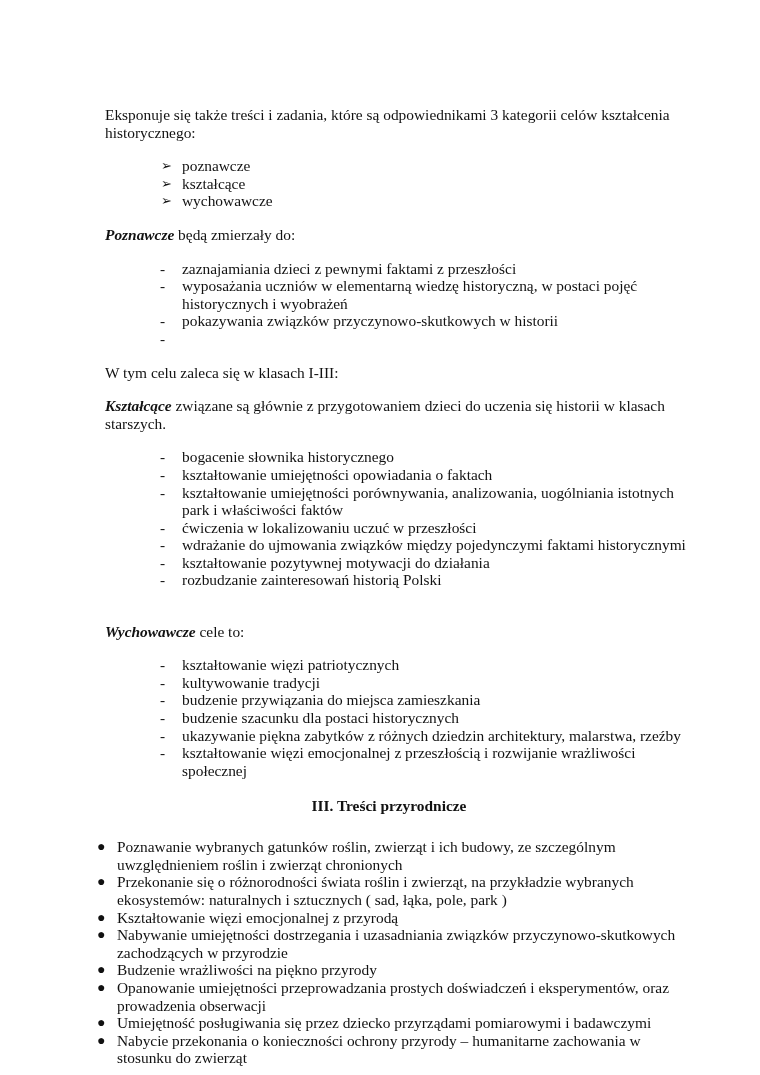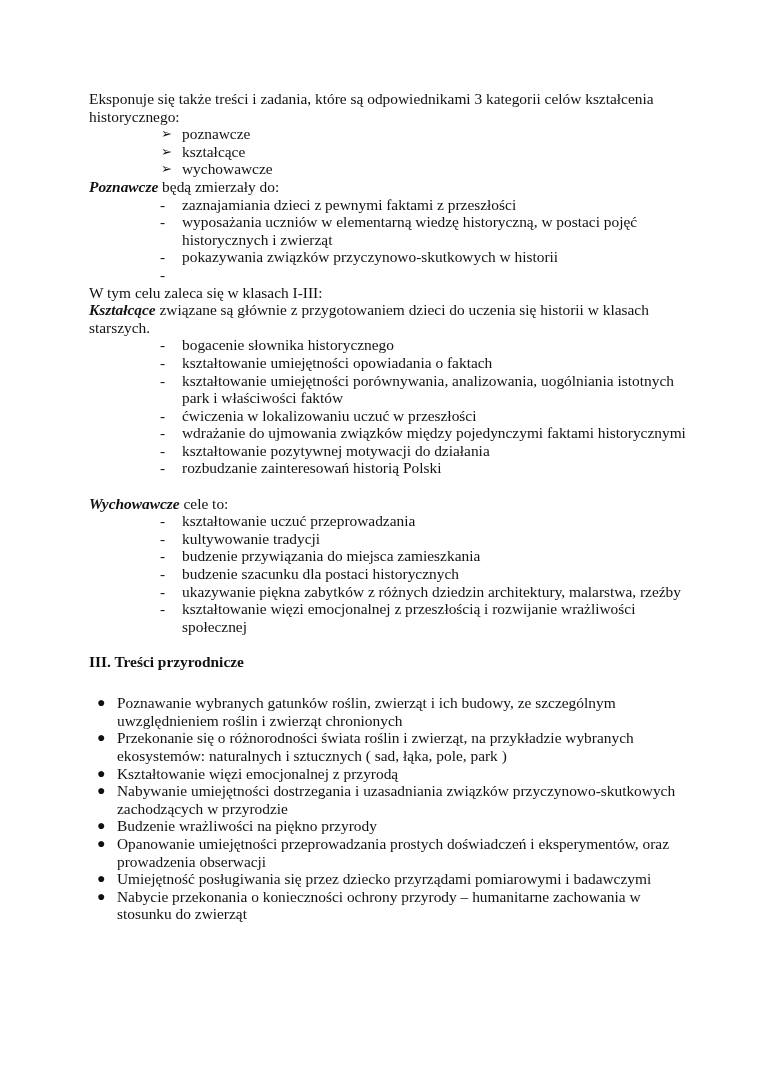--- a/index.html
+++ b/index.html
@@ -2,68 +2,68 @@
 <html><head>
   <meta charset="utf-8">
   <style>
     html, body { margin: 0; padding: 0; background: #ffffff; }
     body {
       width: 760px; height: 1075px; position: relative; overflow: hidden;
       font-family: "Liberation Serif", serif; font-size: 15.4px; color: #111;
       line-height: 17.6px;
     }
     .page { position: absolute; left: 89px; top: 90px; width: 600px; }
-    p { margin: 0; }
+    p { margin: 16px; }
     .bi { font-weight: bold; font-style: italic; }
     ul { list-style: none; margin: 0; padding: 0; }
     .arrow-list li { position: relative; padding-left: 93px; }
     .arrow-list li .mk { position: absolute; left: 72px; top: 0; font-size: 13px; }
     .dash-list li { position: relative; padding-left: 93px; }
     .dash-list li .mk { position: absolute; left: 71px; top: 0; }
     .gap { height: 17.6px; }
-    h3 { margin: 0; font-size: 15.4px; font-weight: bold; line-height: 17.6px; }
+    h3 { margin: 0; font-size: 15.4px; font-weight: bold; line-height: 17.6px; text-align: center; }
     .bullet-list li { position: relative; padding-left: 28px; }
     .bullet-list li .mk { position: absolute; left: 8px; top: 0; font-size: 14px; }
   </style>
 </head>
 <body>
 
 <div class="page">
   <p>Eksponuje się także treści i zadania, które są odpowiednikami 3 kategorii celów kształcenia historycznego:</p>
   <ul class="arrow-list">
     <li><span class="mk">➢</span><span>poznawcze</span></li>
     <li><span class="mk">➢</span><span>kształcące</span></li>
     <li><span class="mk">➢</span><span>wychowawcze</span></li>
   </ul>
 
   <p><span class="bi">Poznawcze</span><span> będą zmierzały do:</span></p>
   <ul class="dash-list">
     <li><span class="mk">-</span><span>zaznajamiania dzieci z pewnymi faktami z przeszłości</span></li>
-    <li><span class="mk">-</span><span>wyposażania uczniów w elementarną wiedzę historyczną, w postaci pojęć historycznych i zwierząt</span></li>
+    <li><span class="mk">-</span><span>wyposażania uczniów w elementarną wiedzę historyczną, w postaci pojęć historycznych i wyobrażeń</span></li>
     <li><span class="mk">-</span><span>pokazywania związków przyczynowo-skutkowych w historii</span></li>
     <li><span class="mk">-</span></li>
   </ul>
   <div class="gap"></div>
 
   <p>W tym celu zaleca się w klasach I-III:</p>
   <p><span class="bi">Kształcące</span><span> związane są głównie z przygotowaniem dzieci do uczenia się historii w klasach starszych.</span></p>
   <ul class="dash-list">
     <li><span class="mk">-</span><span>bogacenie słownika historycznego</span></li>
     <li><span class="mk">-</span><span>kształtowanie umiejętności opowiadania o faktach</span></li>
     <li><span class="mk">-</span><span>kształtowanie umiejętności porównywania, analizowania, uogólniania istotnych park i właściwości faktów</span></li>
     <li><span class="mk">-</span><span>ćwiczenia w lokalizowaniu uczuć w przeszłości</span></li>
     <li><span class="mk">-</span><span>wdrażanie do ujmowania związków między pojedynczymi faktami historycznymi</span></li>
     <li><span class="mk">-</span><span>kształtowanie pozytywnej motywacji do działania</span></li>
     <li><span class="mk">-</span><span>rozbudzanie zainteresowań historią Polski</span></li>
   </ul>
   <div class="gap"></div>
 
   <p><span class="bi">Wychowawcze</span><span> cele to:</span></p>
   <ul class="dash-list">
-    <li><span class="mk">-</span><span>kształtowanie uczuć przeprowadzania</span></li>
+    <li><span class="mk">-</span><span>kształtowanie więzi patriotycznych</span></li>
     <li><span class="mk">-</span><span>kultywowanie tradycji</span></li>
     <li><span class="mk">-</span><span>budzenie przywiązania do miejsca zamieszkania</span></li>
     <li><span class="mk">-</span><span>budzenie szacunku dla postaci historycznych</span></li>
     <li><span class="mk">-</span><span>ukazywanie piękna zabytków z różnych dziedzin architektury, malarstwa, rzeźby</span></li>
     <li><span class="mk">-</span><span>kształtowanie więzi emocjonalnej z przeszłością i rozwijanie wrażliwości społecznej</span></li>
   </ul>
   <div class="gap"></div>
 
   <h3>III. Treści przyrodnicze</h3>
   <div class="gap"></div>

